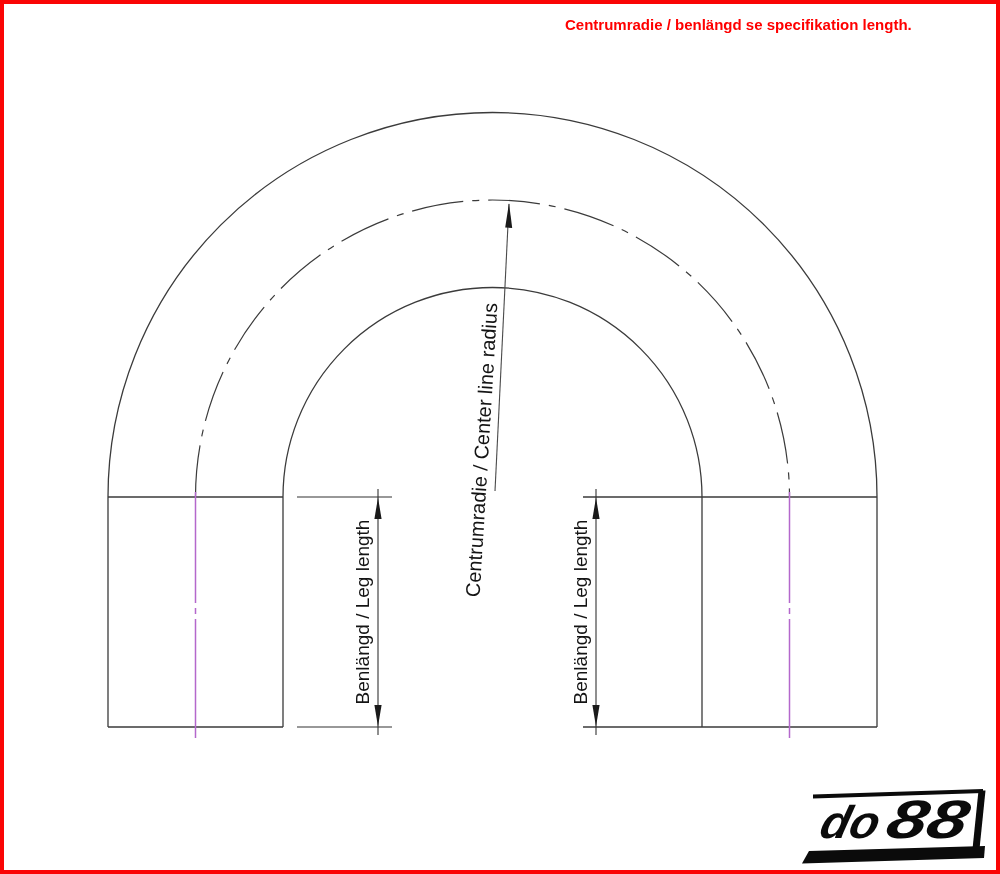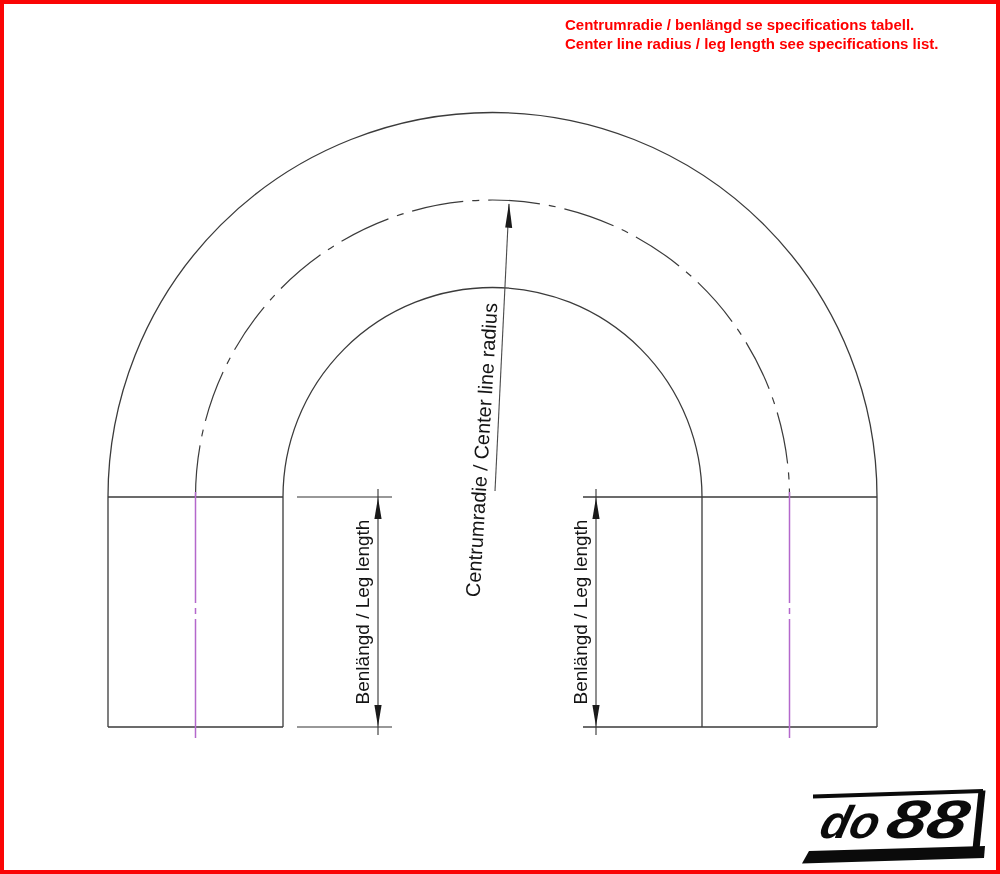--- a/index.html
+++ b/index.html
@@ -63,22 +63,21 @@
   }
 </style>
 </head>
 <body>
 
 <div class="screen">
 
   <div class="border-frame"></div>
 
   <div class="note">
-    <div>Centrumradie / benlängd se specifications tabell.</div>
-    <div>Center line radius / leg length see specifications list.</div>
+    <div>Centrumradie / benlängd se specifikation length.</div>
   </div>
 
   <svg class="draw" width="1000" height="874" viewBox="0 0 1000 874">
 
     <g fill="none" stroke="#3B3B3B" stroke-width="1.3">
       <path d="M108 497 A384.5 384.5 0 0 1 877 497"></path>
       <path d="M283 497 A209.5 209.5 0 0 1 702 497"></path>
       <path d="M108 497 V727 M283 497 V727 M702 497 V727 M877 497 V727"></path>
       <path d="M108 497 H283 M108 727 H283"></path>
       <path d="M583 497 H877 M583 727 H877"></path>

